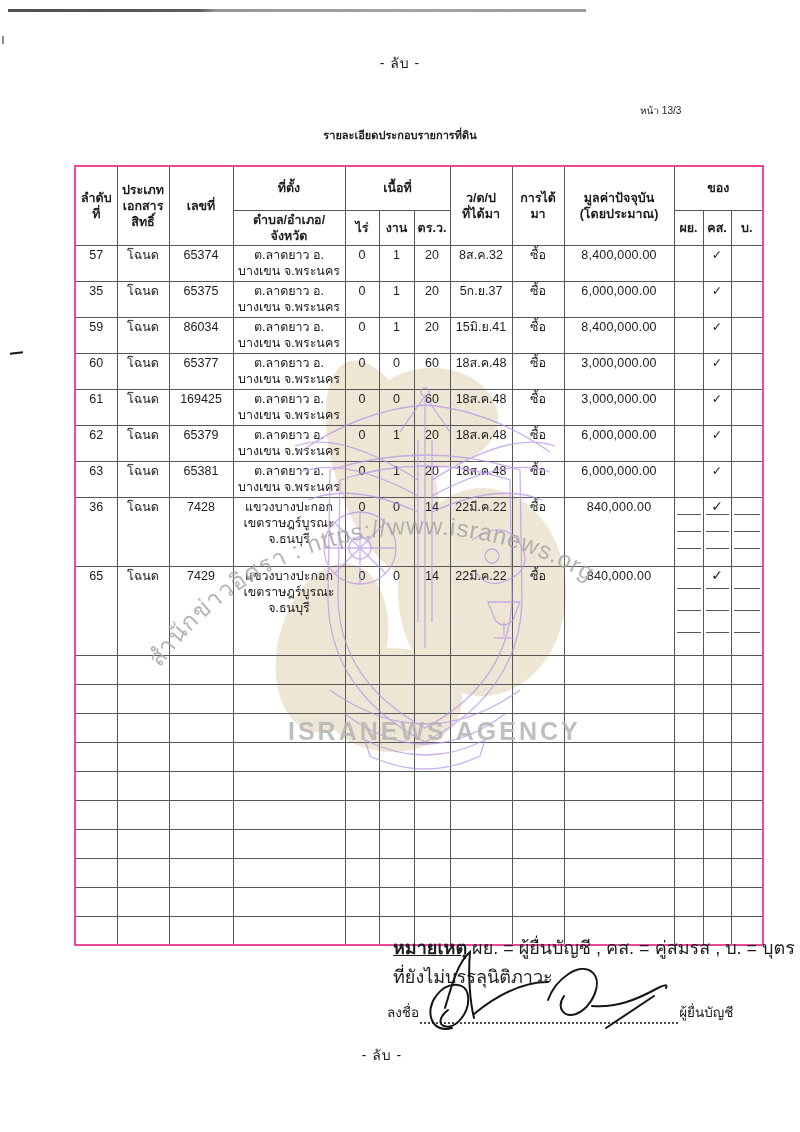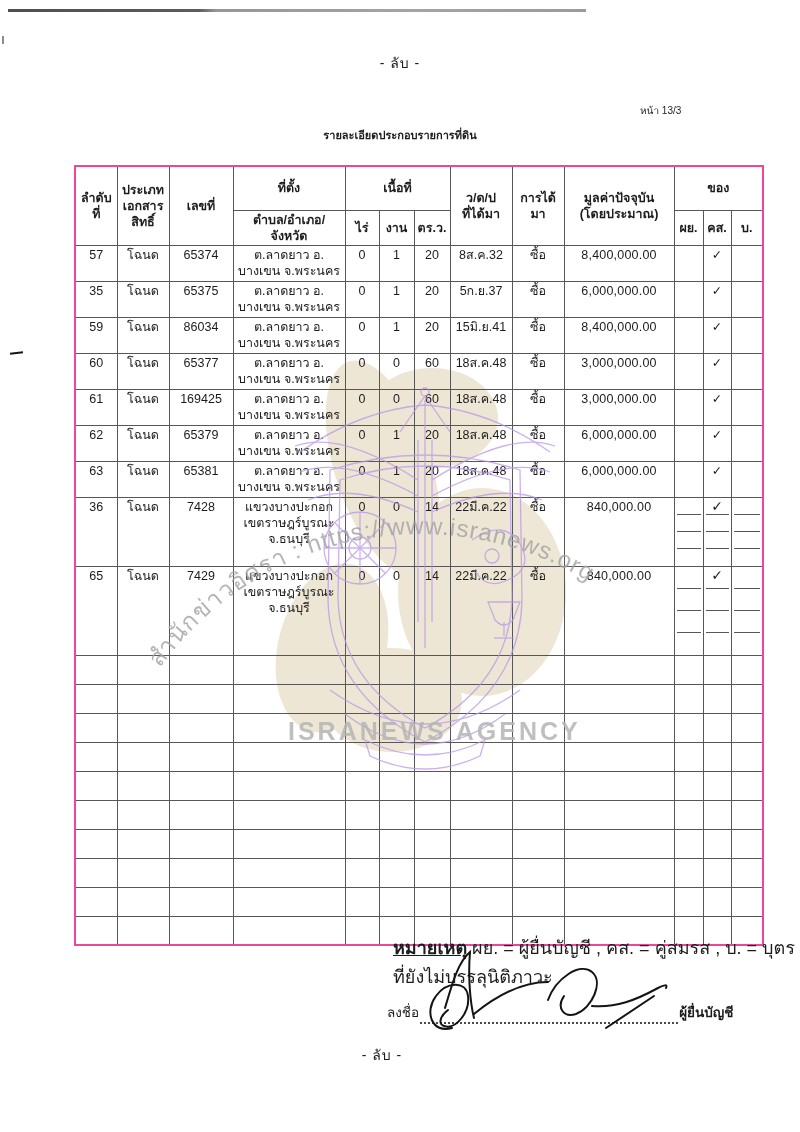--- a/index.html
+++ b/index.html
@@ -37,21 +37,21 @@
   .subwrap .s:last-child{border-bottom:none;}
   
   .wm-back{position:absolute;left:0;top:0;z-index:1;pointer-events:none;}
   .wm-front{position:absolute;left:0;top:0;z-index:3;pointer-events:none;}
   
   .note{position:absolute;left:393px;top:933px;font-size:18px;z-index:4;}
   .note .lbl{font-weight:700;text-decoration:underline;}
   .sign-row{position:absolute;left:364px;top:1001px;font-size:13.5px;z-index:4;display:flex;align-items:flex-end;margin-left:23px;}
   .sign-label{padding-bottom:1px;}
   .sign-dots{width:258px;border-bottom:2px dotted #4a4a4a;height:14px;margin:0 1px;}
-  .sign-role{padding-bottom:1px;font-weight:bold;}
+  .sign-role{padding-bottom:1px;}
   .signature-svg{position:absolute;left:400px;top:940px;z-index:5;}
   .secret-bottom{position:absolute;left:352px;top:1044px;width:60px;text-align:center;font-size:14px;letter-spacing:1px;}
 </style>
 </head>
 <body>
 
 <div class="scan-band"></div>
 <div class="scan-tick"></div>
 <div class="scan-dash"></div>
 

